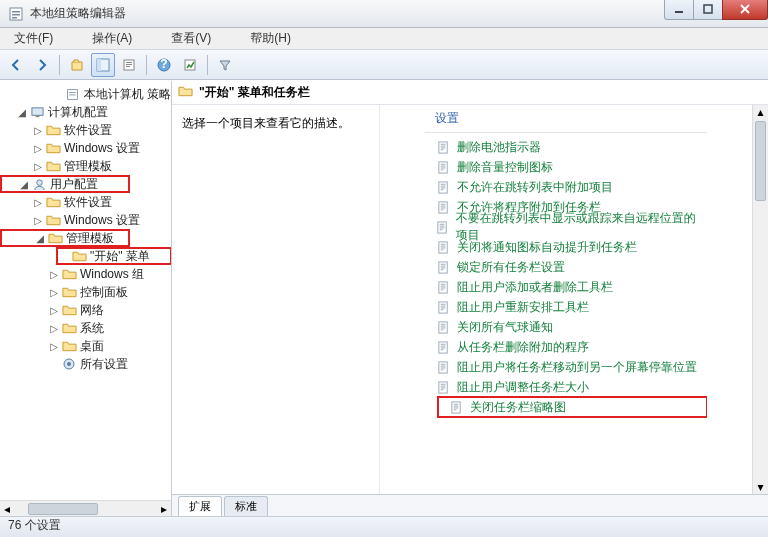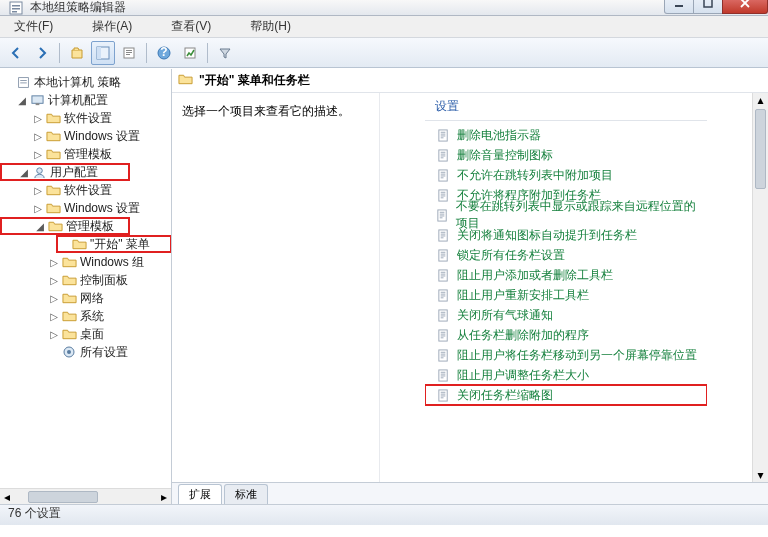--- a/index.html
+++ b/index.html
@@ -1,19 +1,19 @@
 <!DOCTYPE html>
 <html><head>
 <meta charset="utf-8">
 <style>
 * { margin: 0; padding: 0; box-sizing: border-box; font-family: "Microsoft YaHei", "SimSun", Tahoma, sans-serif; font-size: 12px; }
 body { background: #fff; width: 768px; height: 537px; overflow: hidden; }
 
 
-.titlebar { height: 16px; background: linear-gradient(to bottom, #f8f8f8, #e4e8ee); display: flex; align-items: center; padding: 0 0 0 8px; border-bottom: 1px solid #b0b8c4; }
+.titlebar { height: 28px; background: linear-gradient(to bottom, #f8f8f8, #e4e8ee); display: flex; align-items: center; padding: 0 0 0 8px; border-bottom: 1px solid #b0b8c4; }
 .titlebar .icon { width: 16px; height: 16px; margin-right: 6px; }
 .titlebar .title { flex: 1; color: #333; }
 .winbtns { display: flex; height: 20px; margin-top: -8px; }
 .winbtn { width: 30px; height: 20px; display: flex; align-items: center; justify-content: center; border: 1px solid #9aa6b6; border-top: none; background: linear-gradient(to bottom,#eef3fa,#d6e1ee); margin-left: -1px; }
 .winbtn.minimize { border-bottom-left-radius: 3px; }
 .winbtn.close { width: 46px; background: linear-gradient(to bottom,#e57d7a,#c0392b); border-color: #8f2f2a; border-bottom-right-radius: 3px; }
 .winbtn svg { width: 10px; height: 10px; }
 
 
 .menubar { height: 22px; background: #f0f0f0; display: flex; align-items: center; padding: 0 6px; border-bottom: 1px solid #d4d8de; gap: 23px; }
@@ -28,39 +28,39 @@
 
 .main { display: flex; height: 436px; border-top: 1px solid #fff; }
 .tree-pane { width: 172px; border-right: 1px solid #c4ccd6; overflow: hidden; position: relative; background: #fff; }
 .tree { padding: 4px 0; }
 .tree-row { display: flex; align-items: center; height: 18px; white-space: nowrap; cursor: default; }
 .tree-row .expander { width: 12px; text-align: center; color: #5b5b5b; font-size: 10px; }
 .tree-row .node-icon { width: 16px; height: 14px; margin: 0 3px 0 1px; display: flex; align-items: center; justify-content: center; }
 .tree-row .label { color: #222; }
 .folder-svg { width: 15px; height: 12px; }
 .redbox { border: 2px solid #e02020; }
-.indent-0 { padding-left: 2px; }
+.indent-0 { padding-left: 14px; justify-content: flex-end; }
 .indent-1 { padding-left: 16px; }
 .indent-2 { padding-left: 32px; }
 .indent-3 { padding-left: 48px; }
 
 
 .right-pane { flex: 1; display: flex; flex-direction: column; background: #fff; }
 .crumb { height: 24px; display: flex; align-items: center; padding: 0 6px; border-bottom: 1px solid #e0e4ea; }
 .crumb .node-icon { margin-right: 6px; }
 .crumb .ctitle { font-weight: bold; }
 .content { flex: 1; display: flex; overflow: hidden; }
 .desc-col { width: 208px; padding: 10px 10px; border-right: 1px solid #e8eaee; }
 .settings-col { flex: 1; display: flex; flex-direction: column; }
 .settings-header { height: 28px; display: flex; align-items: center; padding: 0 10px; color: #2a5ca8; border-bottom: 1px solid #e0e4ea; background: #fff; }
 .settings-list { flex: 1; overflow-y: auto; padding: 4px 0; }
 .setting-row { display: flex; align-items: center; height: 20px; padding: 0 10px; cursor: default; }
 .setting-row .item-icon { width: 16px; height: 16px; margin-right: 6px; display:flex; align-items:center; justify-content:center; }
 .setting-row .item-label { color: #15803d; }
-.setting-row.hl { outline: 2px solid #e02020; outline-offset: -1px; }
+.setting-row.hl { outline: 2px solid #e02020; outline-offset: -1px; margin-left: 13px; }
 
 
 .tabs { height: 22px; border-top: 1px solid #c4ccd6; display: flex; align-items: flex-end; padding-left: 6px; background: #f4f6fa; }
 .tab { padding: 2px 10px; border: 1px solid #b8c4d2; border-bottom: none; background: #fff; margin-right: 2px; border-top-left-radius: 3px; border-top-right-radius: 3px; font-size: 11px; }
 .tab.inactive { background: #e8ecf2; }
 
 
 .statusbar { height: 21px; background: linear-gradient(to bottom,#f2f5fa,#e1e7ef); border-top: 1px solid #c4ccd6; display: flex; align-items: flex-start; padding: 0 8px; color: #333; }
 
 

